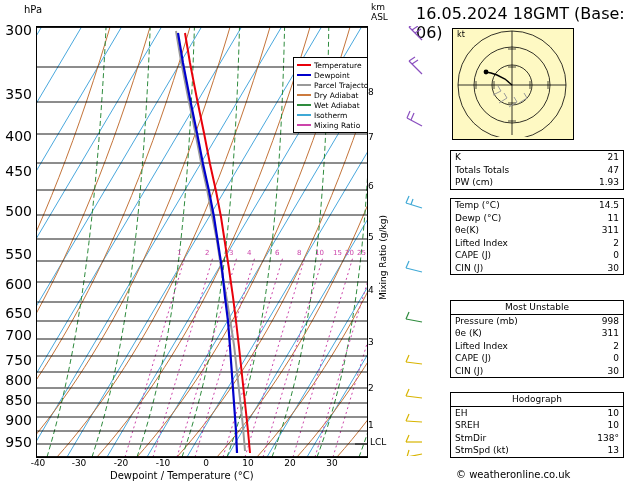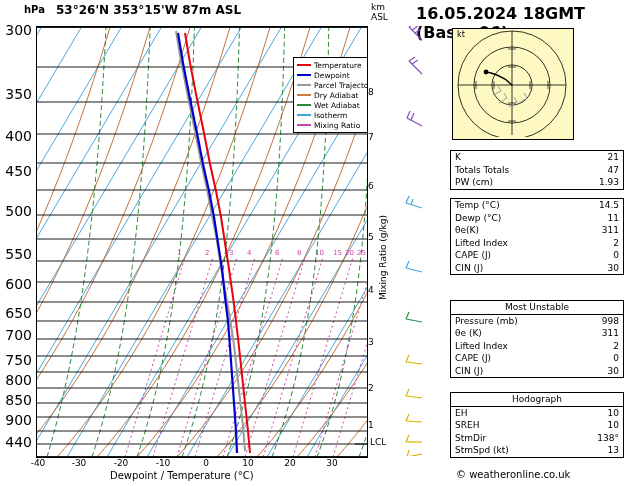--- a/index.html
+++ b/index.html
@@ -1,19 +1,19 @@
 <!DOCTYPE html>
 <html><head>
 <meta charset="utf-8">
 <style>
   html,body{margin:0;padding:0;}
   body{width:629px;height:486px;background:#ffffff;font-family:"DejaVu Sans",sans-serif;overflow:hidden;}
   #root{position:relative;width:629px;height:486px;}
   .abs{position:absolute;}
-  .ttl{font-size:12px;color:#000;font-weight:bold;}
+  .ttl{font-size:12px;color:#000;}
   .lbl{font-size:9px;color:#000;}
   .lbl7{font-size:7px;color:#000;}
 
   
   #hpa{left:24px;top:4px;font-size:10px;}
   #station{left:56px;top:3px;font-size:12px;}
   #kmasl{left:371px;top:2px;font-size:9px;line-height:10px;text-align:left;width:26px;}
   #date{left:416px;top:4px;font-size:16px;}
 
   
@@ -51,21 +51,20 @@
   .subhdr{text-align:center;font-size:9px;line-height:12.5px;border-bottom:1px solid #000;}
 
   #credit{left:456px;top:469px;font-size:10px;color:#000;}
   .lcl{position:absolute;font-size:9px;}
 </style>
 </head>
 <body>
 <div id="root">
 
 <div class="abs ttl" id="hpa">hPa</div>
-<div class="abs ttl" id="station">53°26'N 353°15'W 87m ASL</div>
 <div class="abs" id="kmasl"><span class="lbl">km</span><br><span class="lbl">ASL</span></div>
 <div class="abs ttl" id="date">16.05.2024 18GMT (Base: 06)</div>
 
 <div id="plot" class="abs">
   <svg id="plotsvg" width="330" height="430" viewBox="0 0 330 430">
     <defs>
       <clipPath id="cp">
             <rect x="0" y="0" width="330" height="430"></rect>
           </clipPath>
     </defs>
@@ -210,21 +209,21 @@
 <div class="ylab abs" style="top:163px;">450</div>
 <div class="ylab abs" style="top:203px;">500</div>
 <div class="ylab abs" style="top:246px;">550</div>
 <div class="ylab abs" style="top:276px;">600</div>
 <div class="ylab abs" style="top:305px;">650</div>
 <div class="ylab abs" style="top:327px;">700</div>
 <div class="ylab abs" style="top:352px;">750</div>
 <div class="ylab abs" style="top:372px;">800</div>
 <div class="ylab abs" style="top:392px;">850</div>
 <div class="ylab abs" style="top:412px;">900</div>
-<div class="ylab abs" style="top:434px;">440</div>
+<div class="ylab abs" style="top:434px;">950</div>
 
 <div class="kmlab abs" style="top:87px;">8</div>
 <div class="kmlab abs" style="top:132px;">7</div>
 <div class="kmlab abs" style="top:181px;">6</div>
 <div class="kmlab abs" style="top:232px;">5</div>
 <div class="kmlab abs" style="top:285px;">4</div>
 <div class="kmlab abs" style="top:337px;">3</div>
 <div class="kmlab abs" style="top:383px;">2</div>
 <div class="kmlab abs" style="top:420px;">1</div>
 <div class="lcl abs" style="left:370px;top:437px;">LCL</div>

